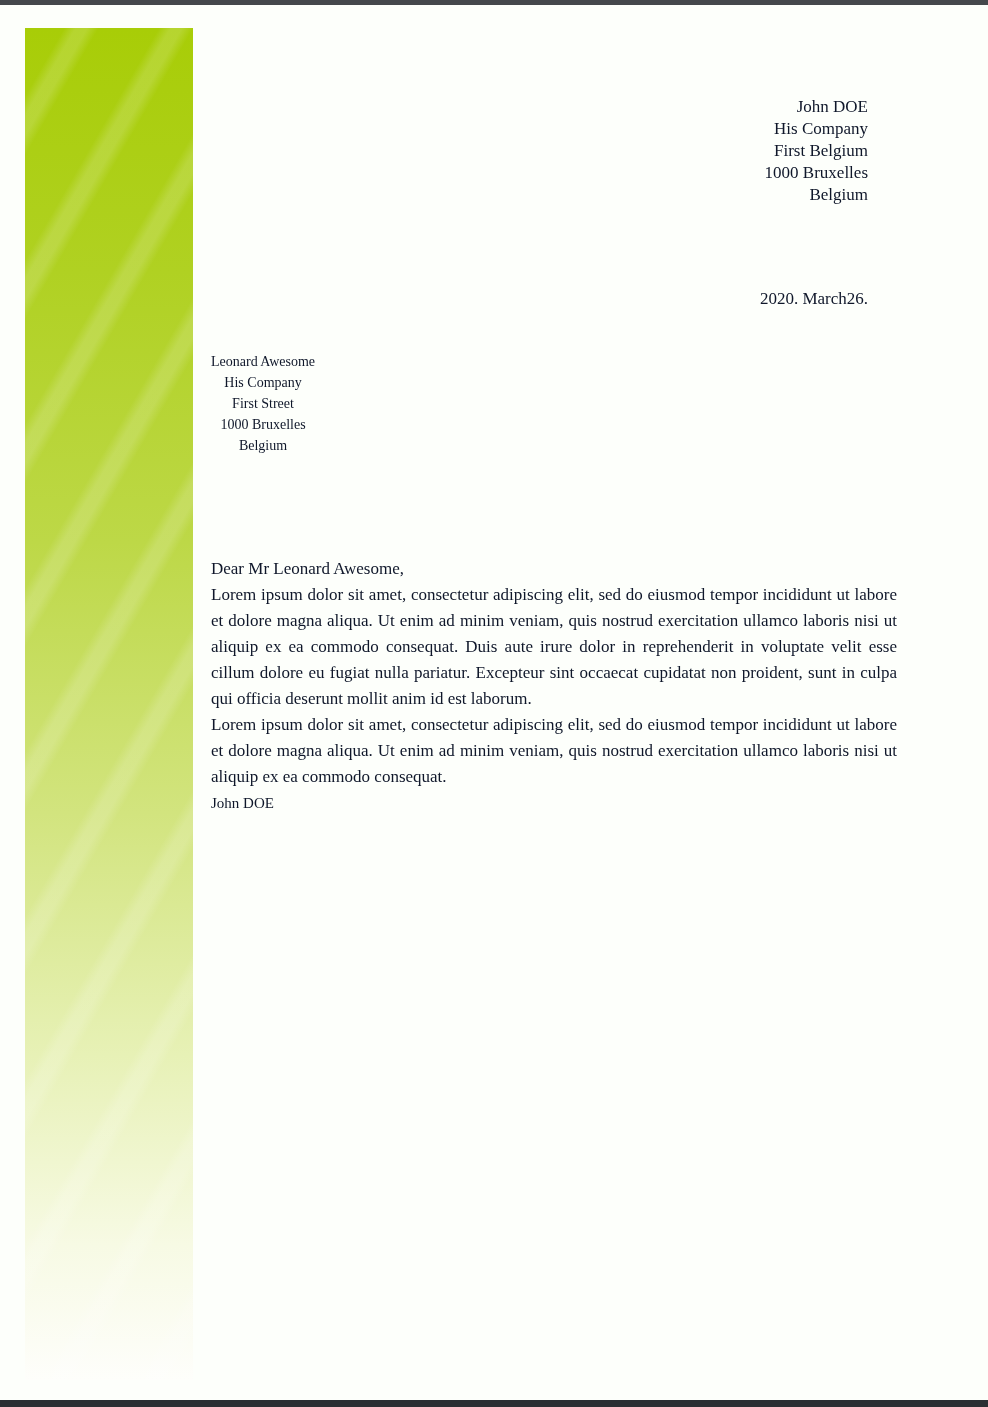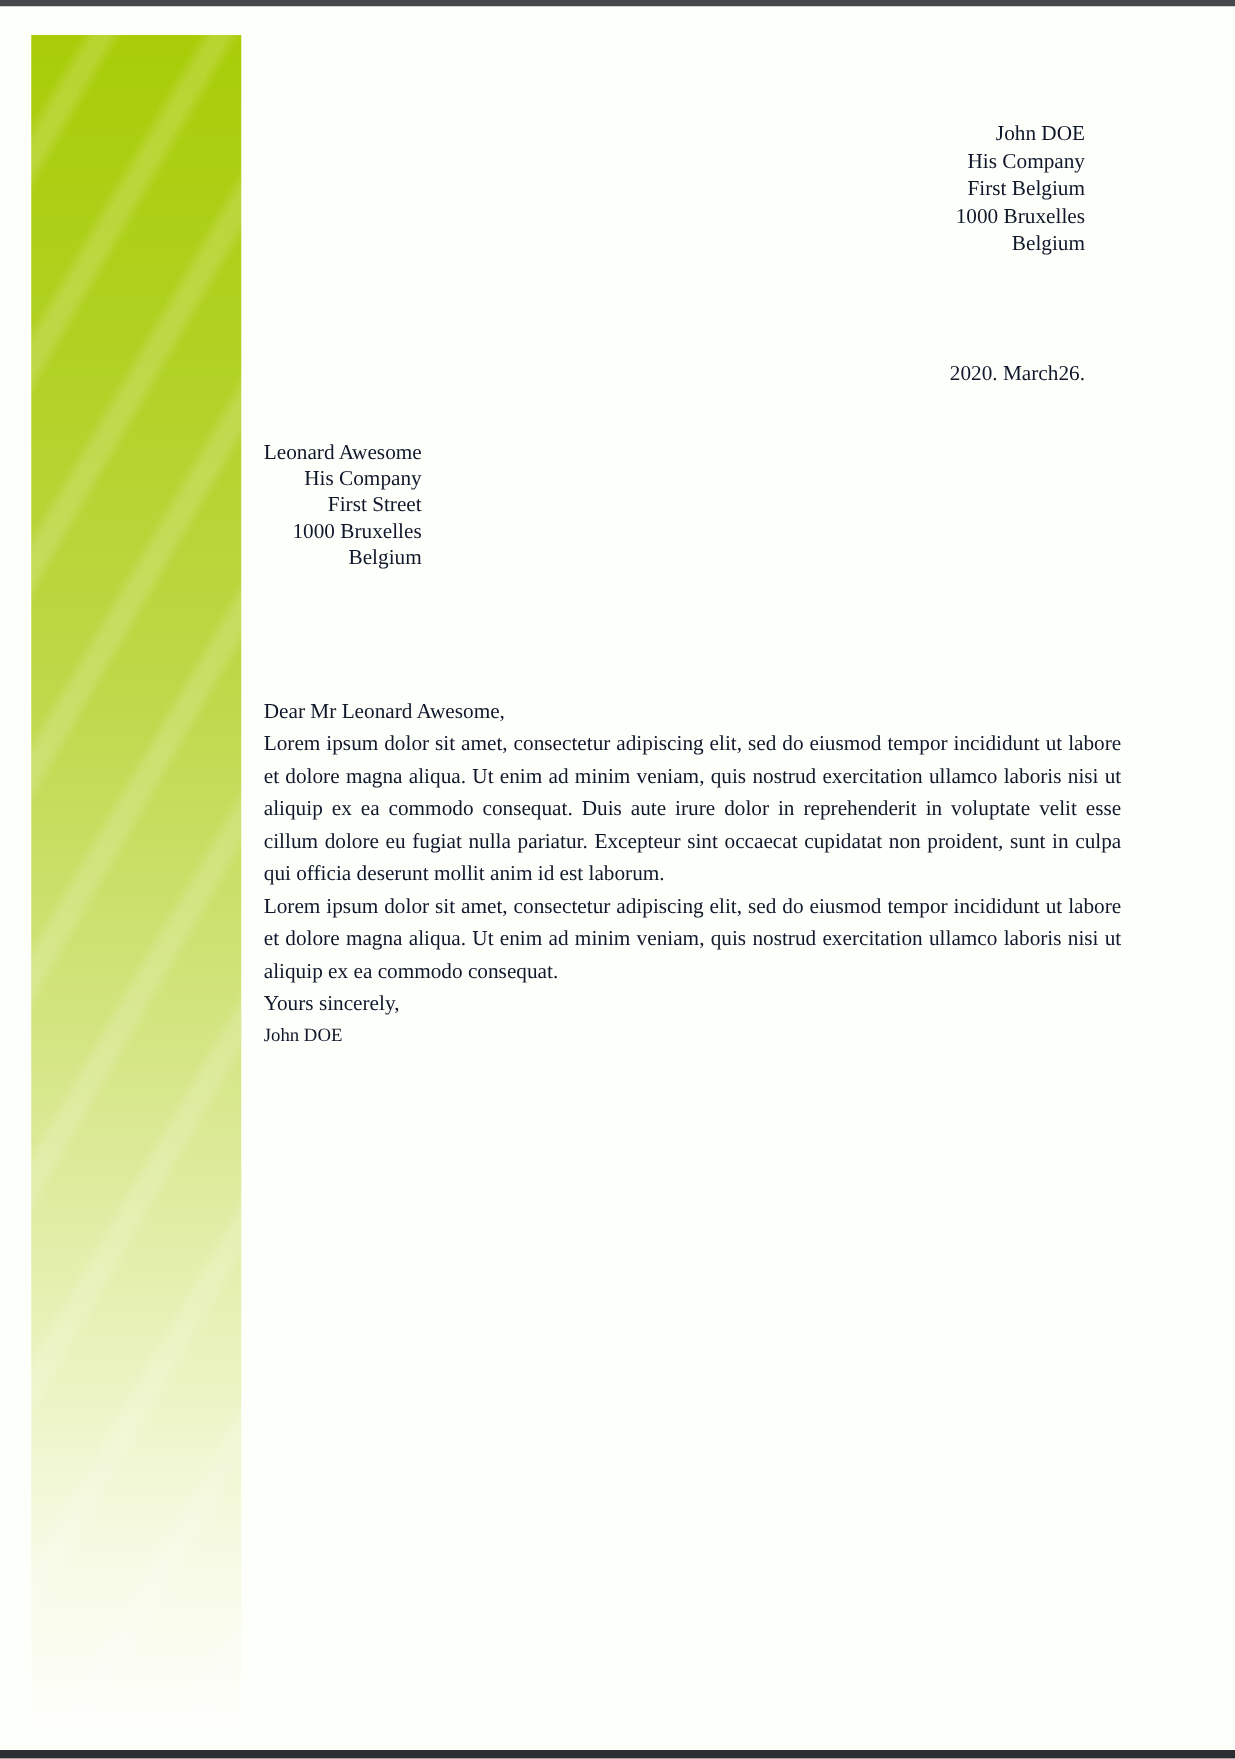--- a/index.html
+++ b/index.html
@@ -65,22 +65,22 @@
     right: 120px;
     text-align: right;
     font-size: 17px;
     line-height: 22px;
     margin-top: 37px;
   }
   .recipient {
     position: absolute;
     top: 351px;
     left: 211px;
-    text-align: right;
-    font-size: 17px;
+    text-align: center;
+    font-size: 14px;
     line-height: 21px;
   }
   .letter-body {
     position: absolute;
     top: 556px;
     left: 211px;
     width: 686px;
     font-size: 17px;
     line-height: 26px;
   }
@@ -118,19 +118,18 @@
     <div>His Company</div>
     <div>First Street</div>
     <div>1000 Bruxelles</div>
     <div>Belgium</div>
   </div>
 
   <div class="letter-body">
     <p class="salutation">Dear Mr Leonard Awesome,</p>
     <p class="para-1">Lorem ipsum dolor sit amet, consectetur adipiscing elit, sed do eiusmod tempor incididunt ut labore et dolore magna aliqua. Ut enim ad minim veniam, quis nostrud exercitation ullamco laboris nisi ut aliquip ex ea commodo consequat. Duis aute irure dolor in reprehenderit in voluptate velit esse cillum dolore eu fugiat nulla pariatur. Excepteur sint occaecat cupidatat non proident, sunt in culpa qui officia deserunt mollit anim id est laborum.</p>
     <p class="para-2">Lorem ipsum dolor sit amet, consectetur adipiscing elit, sed do eiusmod tempor incididunt ut labore et dolore magna aliqua. Ut enim ad minim veniam, quis nostrud exercitation ullamco laboris nisi ut aliquip ex ea commodo consequat.</p>
-    <p class="valediction">Yours sincerely,</p>
     <p class="signature">John DOE</p>
   </div>
 
   <div class="frame-bottom"></div>
 
 </div>
 
 </body></html>

